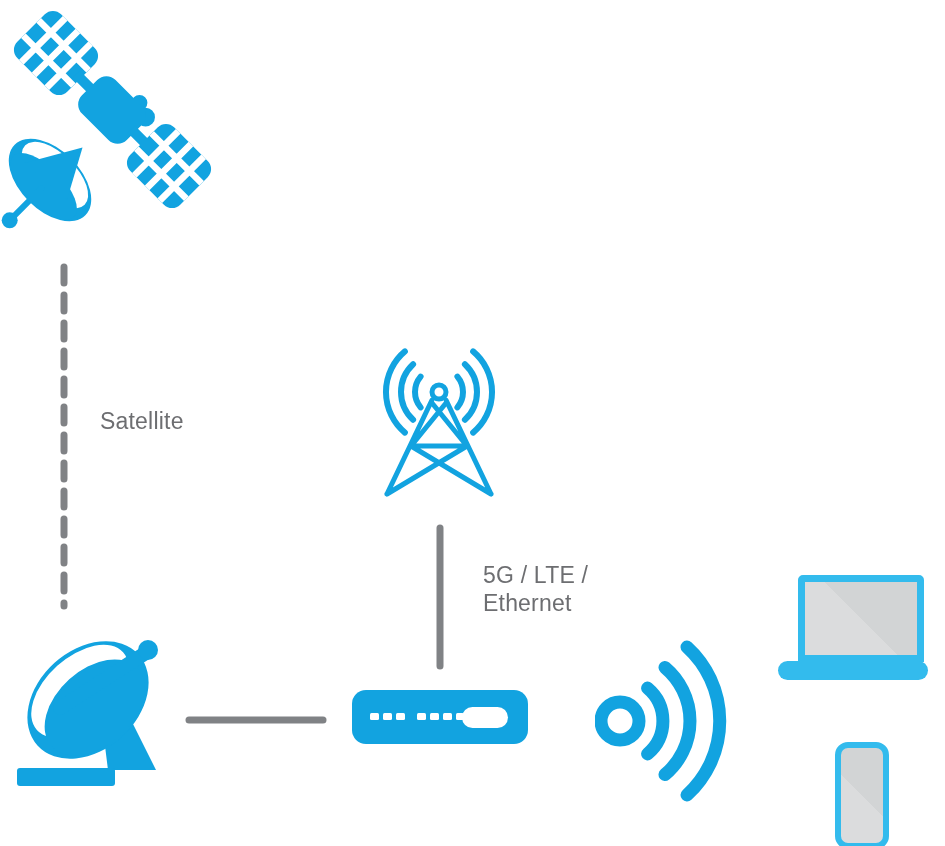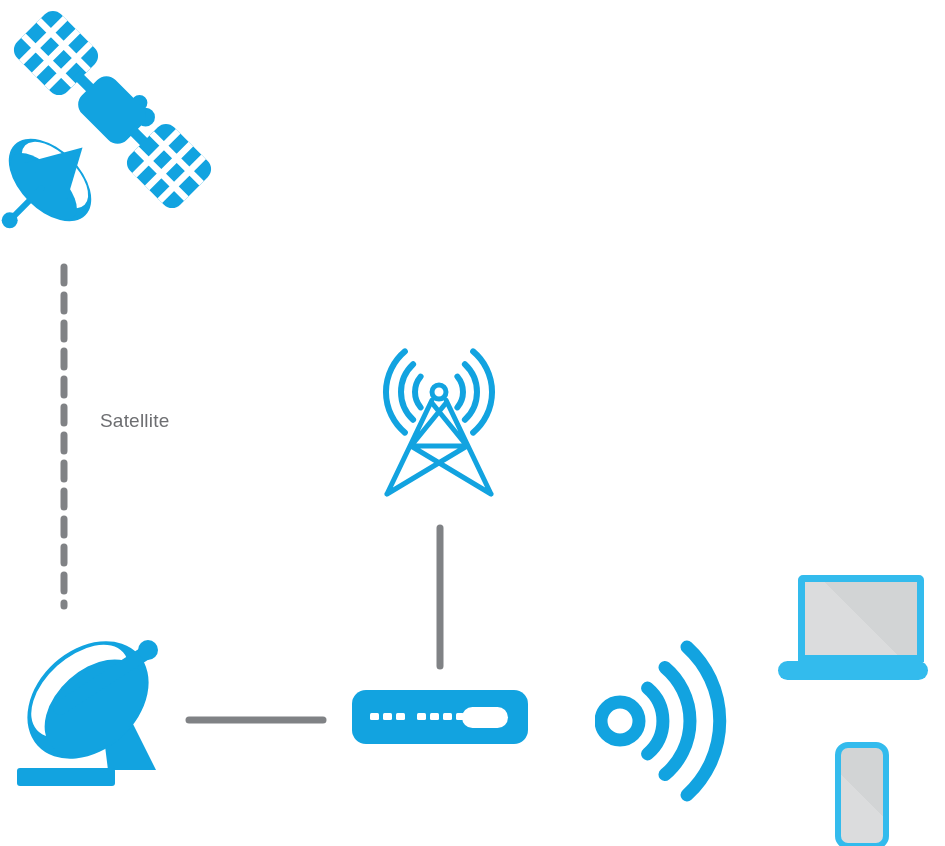--- a/index.html
+++ b/index.html
@@ -17,21 +17,21 @@
   }
   .abs{position:absolute;}
   
   .fb{fill:var(--primary-blue);}
   .fw{fill:#fff;}
   .sb{stroke:var(--primary-blue);fill:none;}
   .sw{stroke:#fff;fill:none;}
   .sg{stroke:var(--line-gray);fill:none;}
   .rc{stroke-linecap:round;stroke-linejoin:round;}
   .label{
-    position:absolute;color:var(--text-gray);font-size:19px;line-height:28px;
+    position:absolute;color:var(--text-gray);font-size:23px;line-height:28px;
     letter-spacing:0.2px;white-space:nowrap;
   }
   .screen{
     background:linear-gradient(45deg,var(--screen-gray-light) 49.8%,var(--screen-gray-dark) 50.2%);
   }
   .laptop-screen{
     position:absolute;left:20px;top:3px;width:112px;height:73px;
     border:7px solid var(--device-blue);border-radius:5px 5px 0 0;
   }
   .laptop-base{
@@ -95,20 +95,24 @@
       M39.9,9.4 A53,53 0 0 0 39.9,90.6
       M92.4,34.6 A24,24 0 0 1 92.4,65.4
       M99.9,22.2 A38,38 0 0 1 99.9,77.8
       M108.1,9.4 A53,53 0 0 1 108.1,90.6"></path>
   </svg>
 
   <svg class="abs" style="left:432px;top:521px" width="16" height="152" viewBox="0 0 16 152">
     <line x1="8" y1="7" x2="8" y2="145" class="sg rc" stroke-width="7"></line>
   </svg>
 
+  <div class="label" style="left:483px;top:561px">
+    <span>5G / LTE /</span><br>
+    <span>Ethernet</span>
+  </div>
 
   <svg class="abs" style="left:8px;top:630px" width="162" height="166" viewBox="0 0 162 166" aria-label="ground station dish">
 
     <polygon points="95,100 122,88 148,140 100,140" class="fb"></polygon>
     <rect x="9" y="138" width="98" height="18" rx="3" class="fb"></rect>
 
     <g transform="rotate(-42 80 70)">
       <ellipse cx="80" cy="70" rx="68" ry="50" class="fb"></ellipse>
       <ellipse cx="80" cy="58" rx="58" ry="34" class="fw"></ellipse>
       <ellipse cx="80" cy="80" rx="58" ry="38" class="fb"></ellipse>

